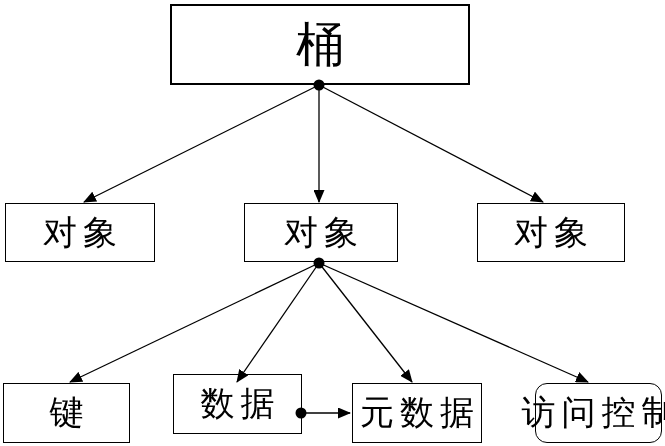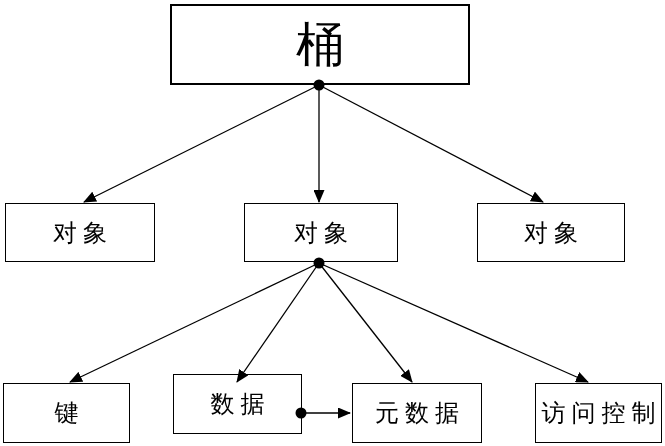--- a/index.html
+++ b/index.html
@@ -17,39 +17,39 @@
   }
   .node {
     position: absolute;
     box-sizing: border-box;
     border: 1px solid #000000;
     background: #ffffff;
     color: #000000;
     display: flex;
     align-items: center;
     justify-content: center;
-    font-size: 24px;
+    font-size: 34px;
     letter-spacing: 6px;
     padding-left: 6px; 
     white-space: nowrap;
   }
   .node-bucket {
     left: 170px; top: 4px; width: 300px; height: 81px;
     border-width: 2px;
     font-size: 48px;
     letter-spacing: 0;
     padding-left: 0;
   }
   .node-object1 { left: 5px;   top: 203px; width: 150px; height: 59px; }
   .node-object2 { left: 244px; top: 203px; width: 154px; height: 59px; }
   .node-object3 { left: 477px; top: 203px; width: 148px; height: 59px; }
   .node-key     { left: 3px;   top: 383px; width: 127px; height: 60px; }
   .node-data    { left: 173px; top: 374px; width: 129px; height: 60px; }
   .node-meta    { left: 352px; top: 383px; width: 130px; height: 60px; text-align: center; }
-  .node-acl     { left: 535px; top: 383px; width: 127px; height: 60px; }
+  .node-acl     { left: 535px; top: 383px; width: 127px; height: 60px; border-radius: 12px; }
   svg.edges {
     position: absolute;
     left: 0; top: 0;
     width: 665px;
     height: 446px;
     pointer-events: none;
   }
   svg.edges line {
     stroke: #000000;
     stroke-width: 1.3;

